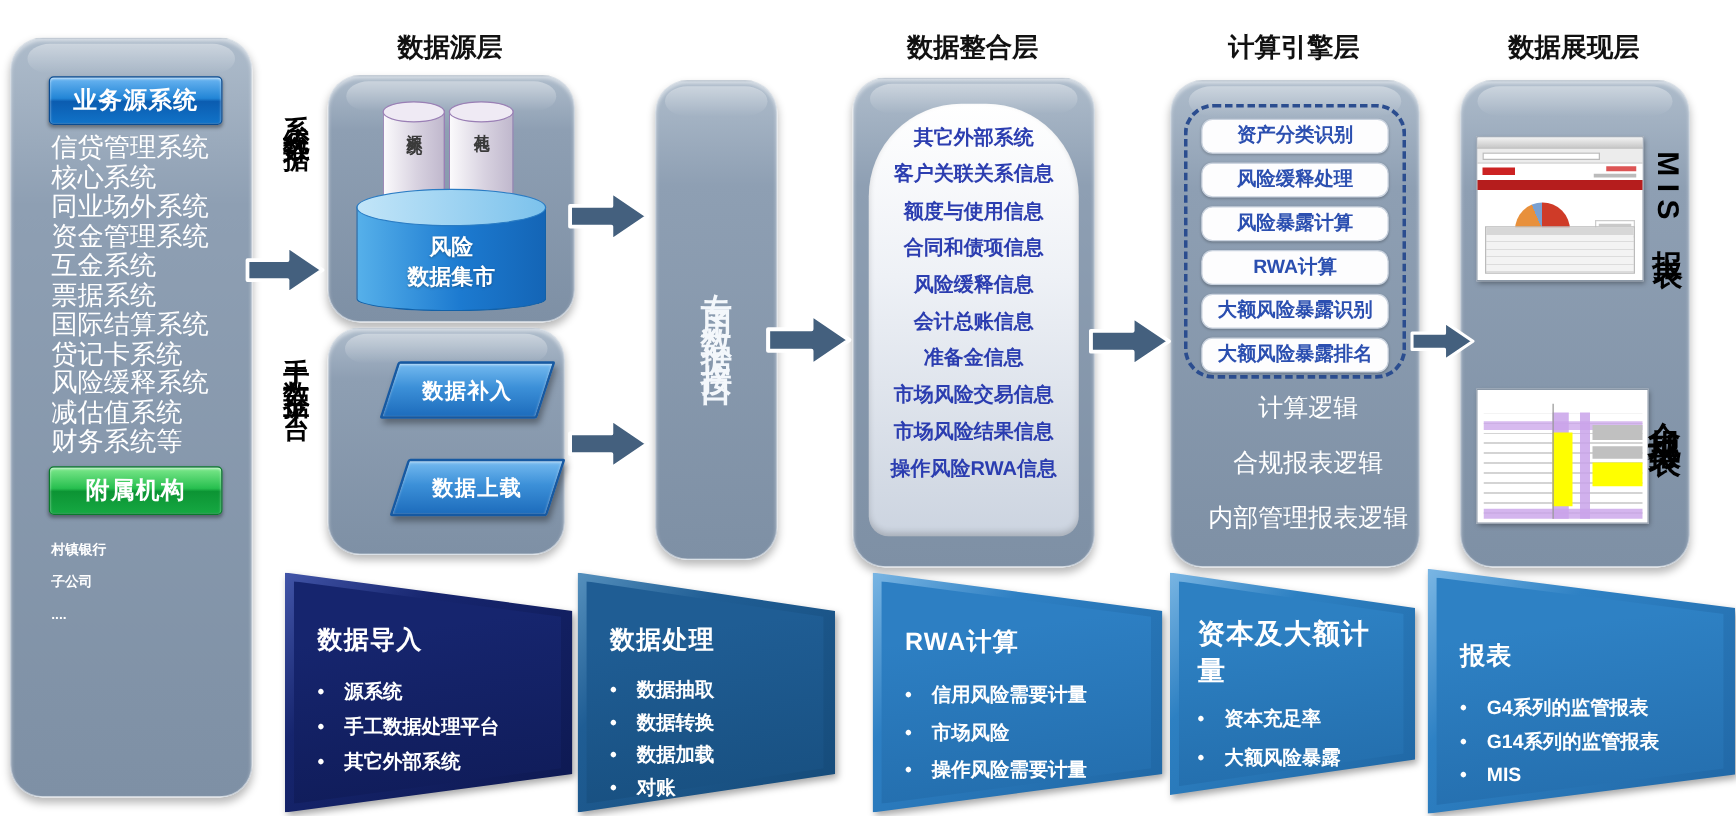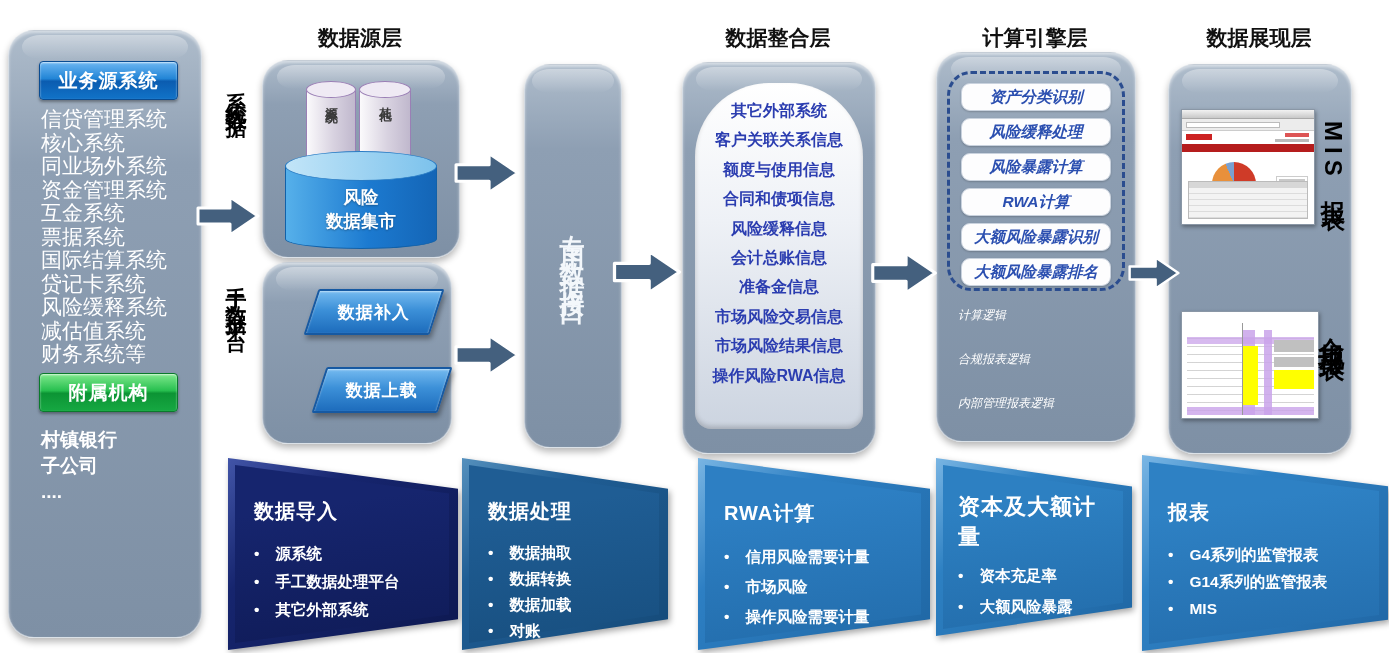--- a/index.html
+++ b/index.html
@@ -20,21 +20,21 @@
   
   .btn{position:absolute;left:30px;width:137px;height:37px;border-radius:4px;color:#fff;
        font-size:19px;font-weight:700;text-align:center;line-height:37px;letter-spacing:1px;}
   .btn.blue{background:linear-gradient(180deg,#6cb6f2 0%,#2285d6 45%,#0b5cb0 52%,#1173c8 100%);
        border:1px solid #0a4c92;box-shadow:inset 0 1px 2px rgba(255,255,255,.7),0 2px 3px rgba(0,0,0,.35);}
   .btn.green{background:linear-gradient(180deg,#7ee98c 0%,#27bf4f 45%,#0c9434 52%,#16a842 100%);
        border:1px solid #0a7a2c;box-shadow:inset 0 1px 2px rgba(255,255,255,.7),0 2px 3px rgba(0,0,0,.35);}
   .sys-list{position:absolute;left:32px;top:76px;}
   .sys-line{color:#fff;font-size:21px;font-weight:400;line-height:23.5px;}
   .sub-list{position:absolute;left:32px;top:396px;}
-  .sub-line{color:#fff;font-size:19px;font-weight:700;line-height:26px;}
+  .sub-line{color:#fff;font-size:11px;font-weight:700;line-height:26px;}
 
   
   .vlabel{position:absolute;writing-mode:vertical-rl;text-orientation:upright;color:#000;
           font-weight:600;font-size:21px;letter-spacing:8px;}
   .vlabel.mixed{text-orientation:mixed;}
 
   
   .cyl{position:absolute;}
   .c-body{position:absolute;left:0;right:0;top:7px;bottom:0;border-radius:0 0 50% 50%/0 0 10px 10px;}
   .c-top{position:absolute;left:0;right:0;top:0;height:15px;border-radius:50%;}
@@ -65,21 +65,21 @@
         border-radius:74px 74px 16px 16px;box-shadow:inset 0 -3px 5px rgba(0,0,0,.18);padding-top:13px;}
   .int-item{text-align:center;font-size:16px;font-weight:700;color:#2b3db0;line-height:29.4px;}
 
   
   .dash{position:absolute;left:10px;right:10px;top:18px;height:220px;border:3px dashed #2b4d8f;
         border-radius:24px;padding-top:9px;box-sizing:border-box;}
   .pill{width:86%;margin:0 auto 7px;background:#fdfdfe;border-radius:9px;border:1px solid #c9d2de;
         color:#2b4fb0;font-weight:700;font-size:15.5px;text-align:center;line-height:26px;height:26px;
         box-shadow:0 1px 2px rgba(0,0,0,.2);}
   .logic-list{position:absolute;left:0;right:0;top:252px;}
-  .logic-line{color:#fff;font-size:12px;font-weight:500;line-height:21px;margin-bottom:23px;padding-left:21px;}
+  .logic-line{text-align:center;color:#fff;font-size:20px;font-weight:500;line-height:21px;margin-bottom:23px;padding-left:21px;}
 
   
   .shot{position:absolute;background:#fff;border:1px solid #8a97a6;box-shadow:1px 2px 4px rgba(0,0,0,.35);}
   .mis-tb{position:absolute;left:0;right:0;top:0;height:8px;background:linear-gradient(180deg,#f2f2f2,#c8c8c8);border-bottom:1px solid #aaa;}
   .mis-bar{position:absolute;left:0;right:0;top:9px;height:11px;background:#ececec;border-bottom:1px solid #ccc;}
   .mis-bar i{position:absolute;left:4px;top:3px;width:70%;height:4px;background:#fff;border:1px solid #bbb;}
   .mis-brand{position:absolute;left:0;right:0;top:21px;height:13px;background:#fff;}
   .mis-brand .logo{position:absolute;left:4px;top:3px;width:26px;height:6px;background:#c22;}
   .mis-brand .r1{position:absolute;right:5px;top:2px;width:24px;height:4px;background:#d55;}
   .mis-brand .r2{position:absolute;right:5px;top:8px;width:34px;height:3px;background:#bbb;}
@@ -190,21 +190,21 @@
         <div class="int-item">合同和债项信息</div>
         <div class="int-item">风险缓释信息</div>
         <div class="int-item">会计总账信息</div>
         <div class="int-item">准备金信息</div>
         <div class="int-item">市场风险交易信息</div>
         <div class="int-item">市场风险结果信息</div>
         <div class="int-item">操作风险RWA信息</div>
       </div>
   </div>
 
-  <div class="gbox" style="left:936px;top:52px;width:198px;height:388px;font-style:italic;">
+  <div class="gbox" style="left:936px;top:64px;width:198px;height:388px;">
     <div class="dash">
         <div class="pill">资产分类识别</div>
         <div class="pill">风险缓释处理</div>
         <div class="pill">风险暴露计算</div>
         <div class="pill">RWA计算</div>
         <div class="pill">大额风险暴露识别</div>
         <div class="pill">大额风险暴露排名</div>
       </div>
     <div class="logic-list">
         <div class="logic-line">计算逻辑</div>
@@ -317,21 +317,21 @@
       <div>
           <div class="pn-bullet" style="line-height:31px;">资本充足率</div>
           <div class="pn-bullet" style="line-height:31px;">大额风险暴露</div>
         </div>
     </div>
   </div>
 
   <div class="pn" style="left: 1142px; top: 455px; width: 246px; height: 196px; --main: #2e81c4; --edge: #7ab6e4; --dark: #2066a4;">
     <div class="pn-shape"></div>
     <div class="pn-face"></div>
-    <div class="pn-content" style="padding-top:44px;">
+    <div class="pn-content" style="padding-top:56px;">
       <div class="pn-title">报表</div>
       <div>
           <div class="pn-bullet" style="line-height:27px;">G4系列的监管报表</div>
           <div class="pn-bullet" style="line-height:27px;">G14系列的监管报表</div>
           <div class="pn-bullet" style="line-height:27px;">MIS</div>
         </div>
     </div>
   </div>
 
 </div>

